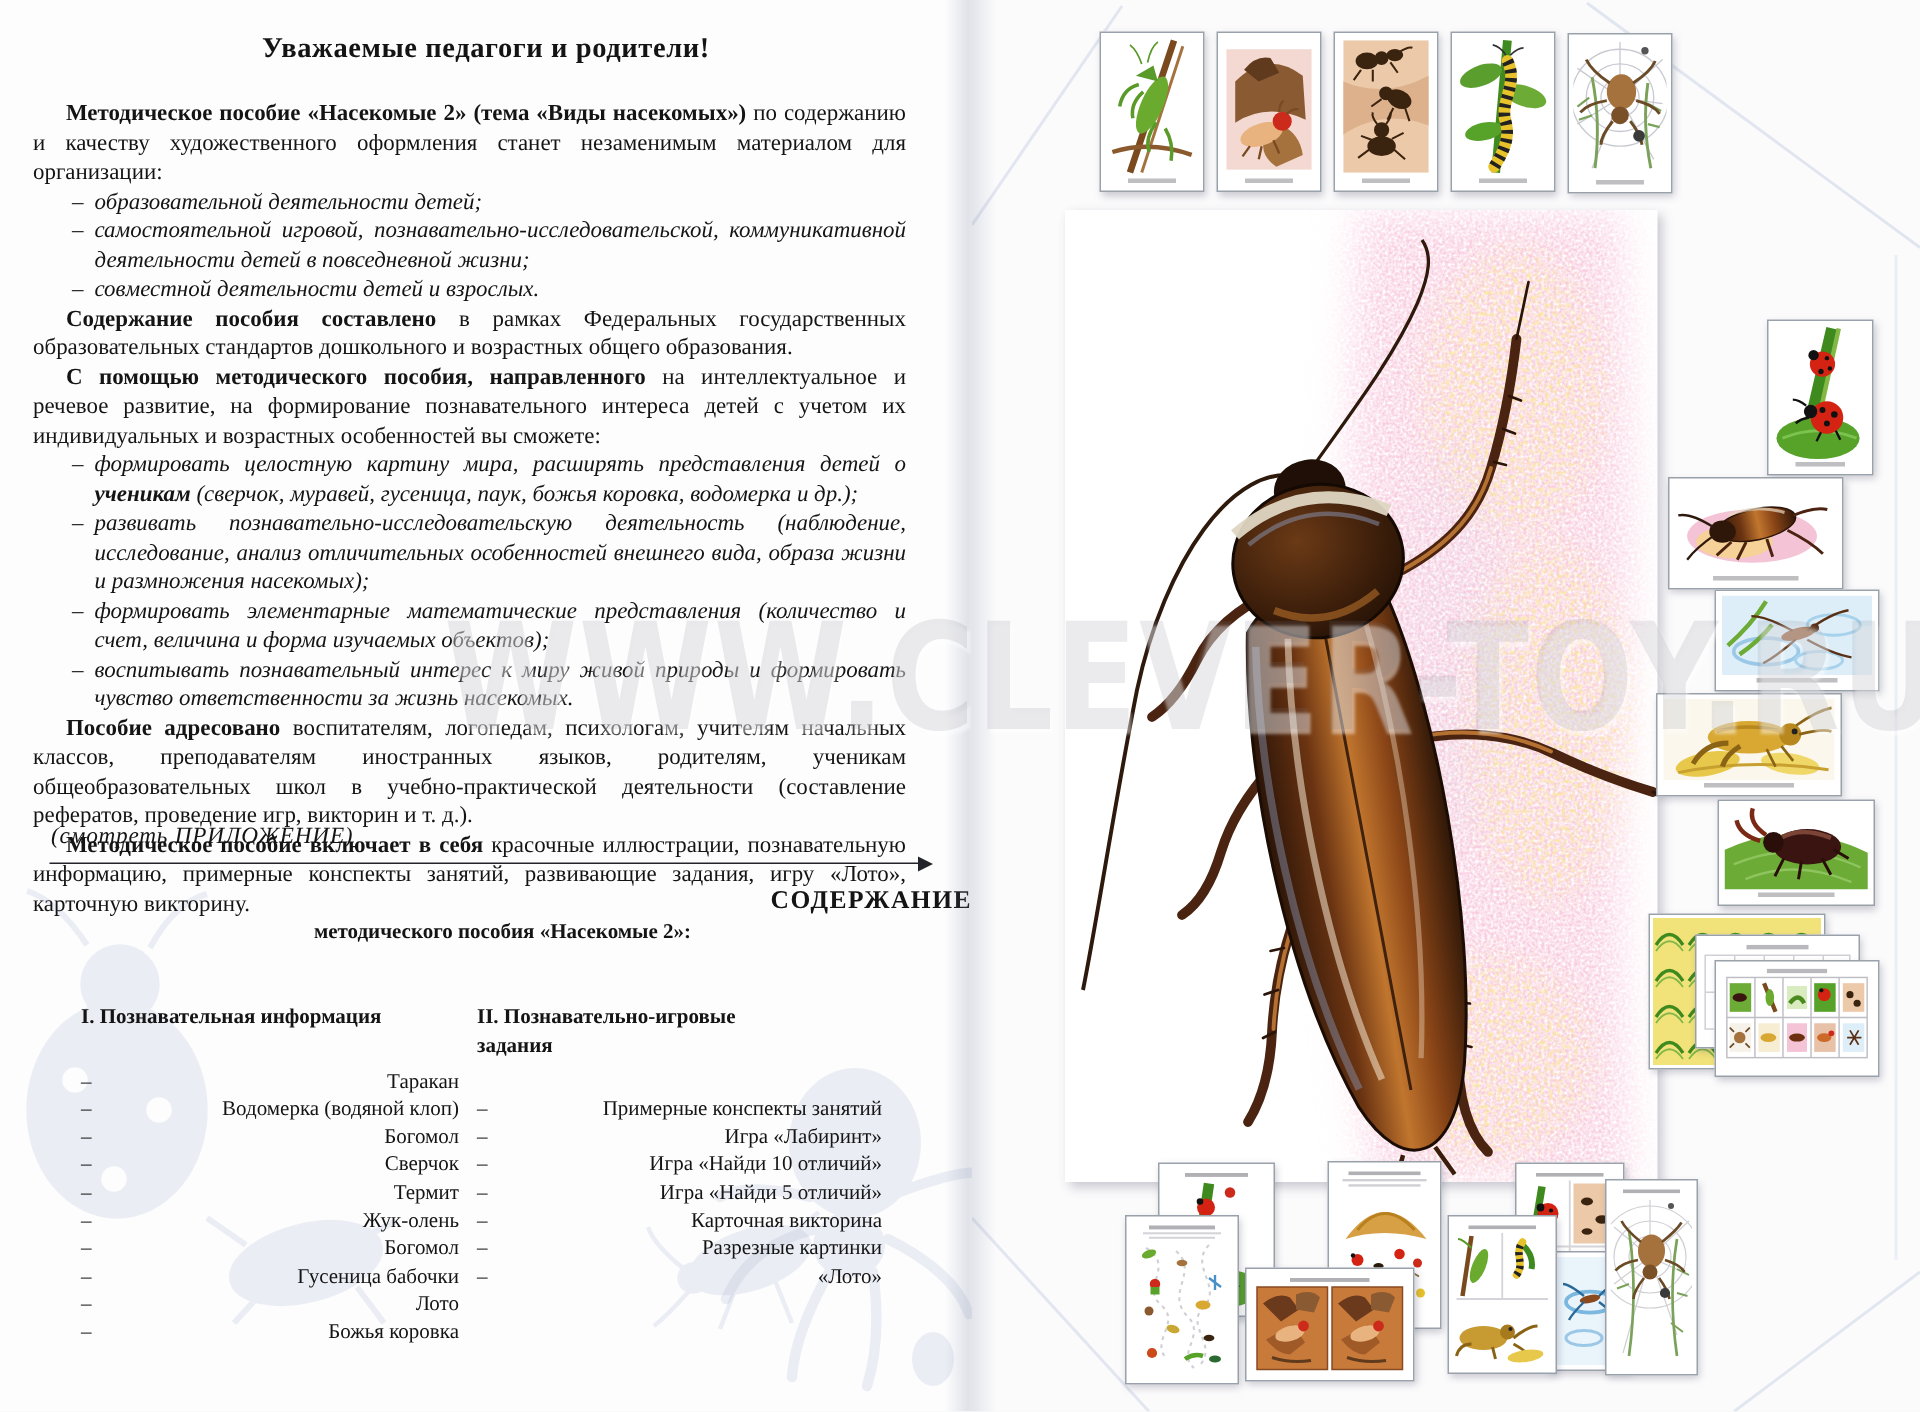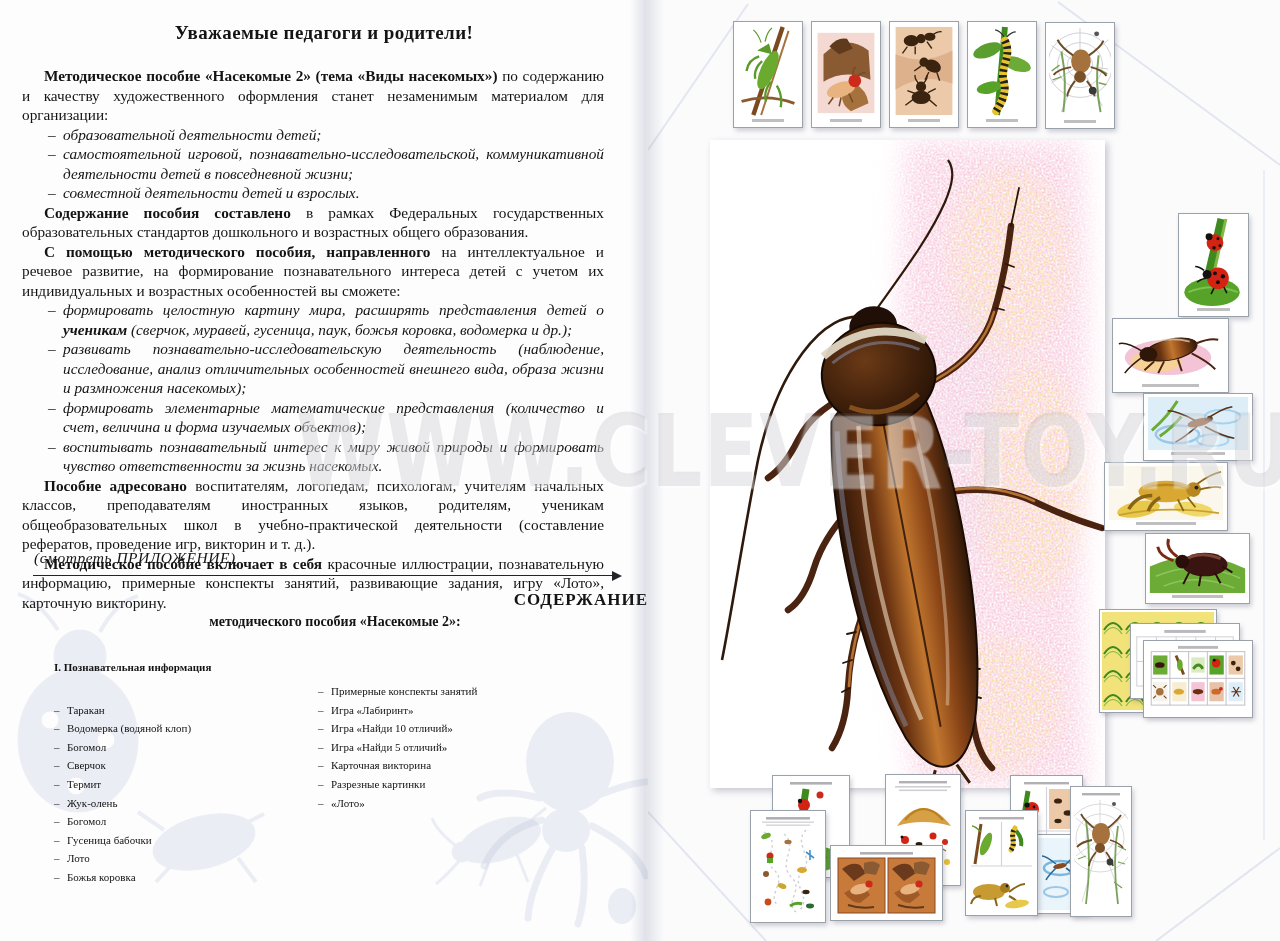--- a/index.html
+++ b/index.html
@@ -17,24 +17,24 @@
   .dash-list{margin:0 0 0 26px;padding:0;list-style:none;font-style:italic;}
   .dash-list li{position:relative;padding-left:15px;text-align:justify;}
   .dash-list li::before{content:"\2013";position:absolute;left:0;}
   .b{font-weight:bold;}
   .appendix{left:34px;top:549px;width:582px;text-align:left;font-style:italic;font-size:15.5px;letter-spacing:.5px;}
   .rule{left:33px;top:575px;width:586px;height:0;border-top:1.6px solid #23232a;}
   .rule-arrow{left:612px;top:570.5px;width:0;height:0;border-left:10px solid #23232a;
               border-top:5px solid transparent;border-bottom:5px solid transparent;}
   .toc-title{left:0;top:590px;width:648px;text-align:right;font-weight:bold;font-size:17px;letter-spacing:1px;}
   .toc-sub{left:0;top:614px;width:648px;text-align:center;font-weight:bold;font-size:14px;margin-left:11px;}
-  .toc-col{font-size:11px;line-height:18.6px;}
+  .toc-col{font-size:14px;line-height:18.6px;margin-top:12px;}
   .toc-head{font-weight:bold;margin:0 0 0 0;}
   .toc-list{margin:14px 0 0 0;padding:0;list-style:none;}
-  .toc-list li{position:relative;padding-left:13px;}
+  .toc-list li{position:relative;padding-left:13px;text-align:right;}
   .toc-list li::before{content:"\2013";position:absolute;left:0;}
   .ghost{opacity:.16;pointer-events:none;}
   
   .watermark{left:278px;top:405px;width:900px;height:125px;z-index:60;pointer-events:none;
      font-family:"DejaVu Sans",sans-serif;font-weight:bold;font-size:84px;white-space:nowrap;
      color:rgba(118,120,132,.15);letter-spacing:1px;transform:scaleX(.96) scaleY(1.18);
      text-shadow:2px 3px 2px rgba(255,255,255,.45);}
   
   .card{position:absolute;background:#fff;border:1px solid #99a1ab;box-sizing:border-box;
         box-shadow:1.5px 2.5px 5px rgba(70,70,95,.28);padding:3px;}
@@ -116,20 +116,24 @@
       <li><span>Термит</span></li>
       <li><span>Жук-олень</span></li>
       <li><span>Богомол</span></li>
       <li><span>Гусеница бабочки</span></li>
       <li><span>Лото</span></li>
       <li><span>Божья коровка</span></li>
     </ul>
   </div>
 
   <div class="abs toc-col" style="left:318px;top:658px;width:270px;">
+    <div class="toc-head">
+      <div>II. Познавательно-игровые</div>
+      <div>задания</div>
+    </div>
     <ul class="toc-list" style="margin-top:24px;">
       <li><span>Примерные конспекты занятий</span></li>
       <li><span>Игра «Лабиринт»</span></li>
       <li><span>Игра «Найди 10 отличий»</span></li>
       <li><span>Игра «Найди 5 отличий»</span></li>
       <li><span>Карточная викторина</span></li>
       <li><span>Разрезные картинки</span></li>
       <li><span>«Лото»</span></li>
     </ul>
   </div>

